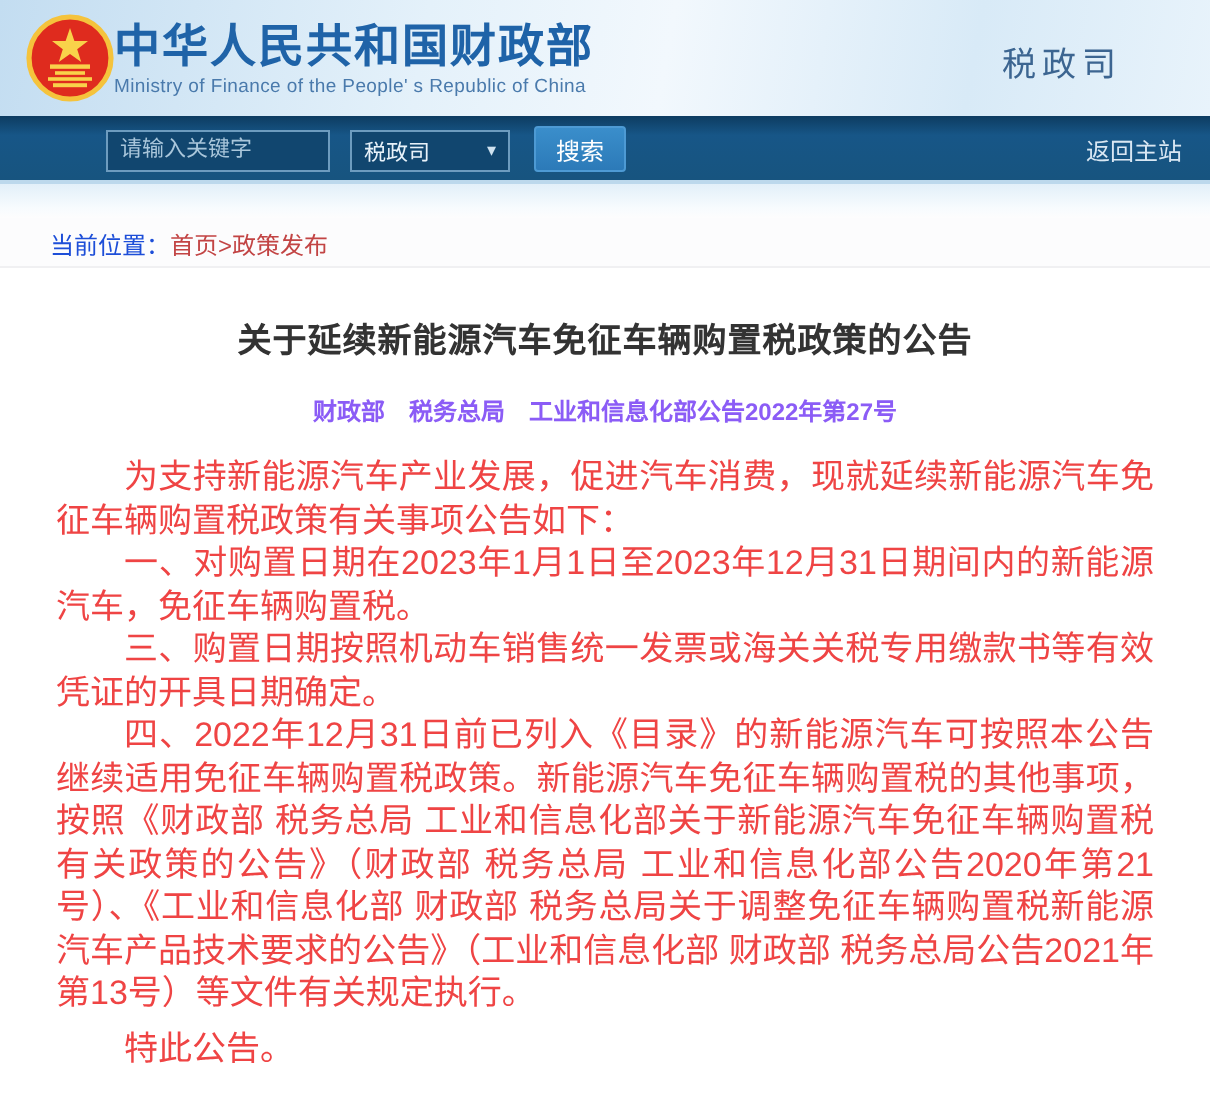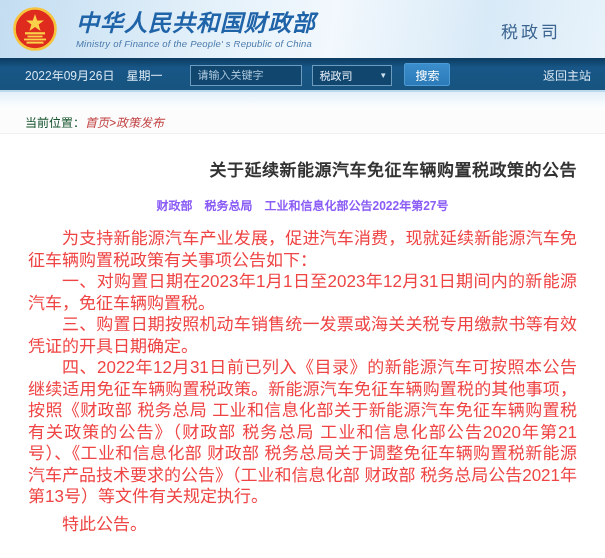--- a/index.html
+++ b/index.html
@@ -7,21 +7,21 @@
   .page { width:605px; height:558px; overflow:hidden; background:#fff; position:relative; }
 
   
   .site-header {
     height:58px;
     background:linear-gradient(100deg,#c3ddf1 0%,#e4f1fa 35%,#f2f8fd 55%,#d8eaf7 80%,#e8f3fb 100%);
     display:flex; align-items:center; justify-content:space-between;
   }
   .brand { display:flex; align-items:center; padding-left:13px; }
   .emblem { width:44px; height:44px; display:block; flex:0 0 auto; }
-  .brand-text { margin-left:19px;font-style:italic; }
+  .brand-text { margin-left:0; }
   .site-title { font-size:23px; font-weight:bold; color:#1f63a8; letter-spacing:1px; line-height:26px; }
   .site-subtitle { font-size:9.5px; color:#4a7aac; margin-top:2px; letter-spacing:0.2px; }
   .dept { font-size:17px; color:#3c6591; letter-spacing:3px; margin-right:44px; margin-top:2px; }
 
   
   .navbar {
     height:34px;
     background:linear-gradient(180deg,#0d3c61 0%,#175687 30%,#17547f 100%);
     display:flex; align-items:center;
     padding:0 14px 0 25px;
@@ -47,27 +47,27 @@
     font-size:12px; border-radius:2px; cursor:pointer; font-family:inherit;
   }
   .home-link { margin-left:auto; font-size:12px; color:#d9e7f3; text-decoration:none; cursor:pointer; }
 
   
   .nav-gap { height:17px; background:linear-gradient(180deg,#e2eff9 0%,#f7fbfe 70%,#fdfdfd 100%); }
   .breadcrumb-bar {
     height:25px; display:flex; align-items:center; padding-left:25px;
     background:#fcfcfd; border-bottom:1px solid #f0f0f2; font-size:12px;
   }
-  .bc-label { color:#14532d; }
-  .bc-path { color:#c24444; text-decoration:none; cursor:pointer;font-style:italic; }
+  .bc-label { color:#1d4ed8; }
+  .bc-path { color:#c24444; text-decoration:none; cursor:pointer; }
 
   
   .content { background:#fff; padding:18px 28px 0 28px; }
   .article-title {
-    text-align:right; font-size:17px; font-weight:bold; color:#333;
+    text-align:center; font-size:17px; font-weight:bold; color:#333;
     letter-spacing:0.5px; margin-top:4px;
   }
   .doc-number {
     text-align:center; font-size:12px; font-weight:600; color:#8b5cf6;
     margin-top:15px; white-space:pre-wrap;
   }
   .article-body { margin-top:15px; }
   .article-body p {
     font-size:17px; color:#ef4444; line-height:21.5px;
     text-indent:2em; text-align:justify;
@@ -92,21 +92,20 @@
       </svg>
       <div class="brand-text">
         <div class="site-title">中华人民共和国财政部</div>
         <div class="site-subtitle">Ministry of Finance of the People' s Republic of China</div>
       </div>
     </div>
     <div class="dept">税政司</div>
   </header>
 
   <nav class="navbar">
-    <span class="nav-date">2022年09月26日　星期一</span>
     <div class="search-group">
       <input class="search-input" type="text" placeholder="请输入关键字" style="">
       <div class="search-select">
         <span>税政司</span>
         <span class="caret">▾</span>
       </div>
       <button class="search-btn">搜索</button>
     </div>
     <a class="home-link">返回主站</a>
   </nav>

